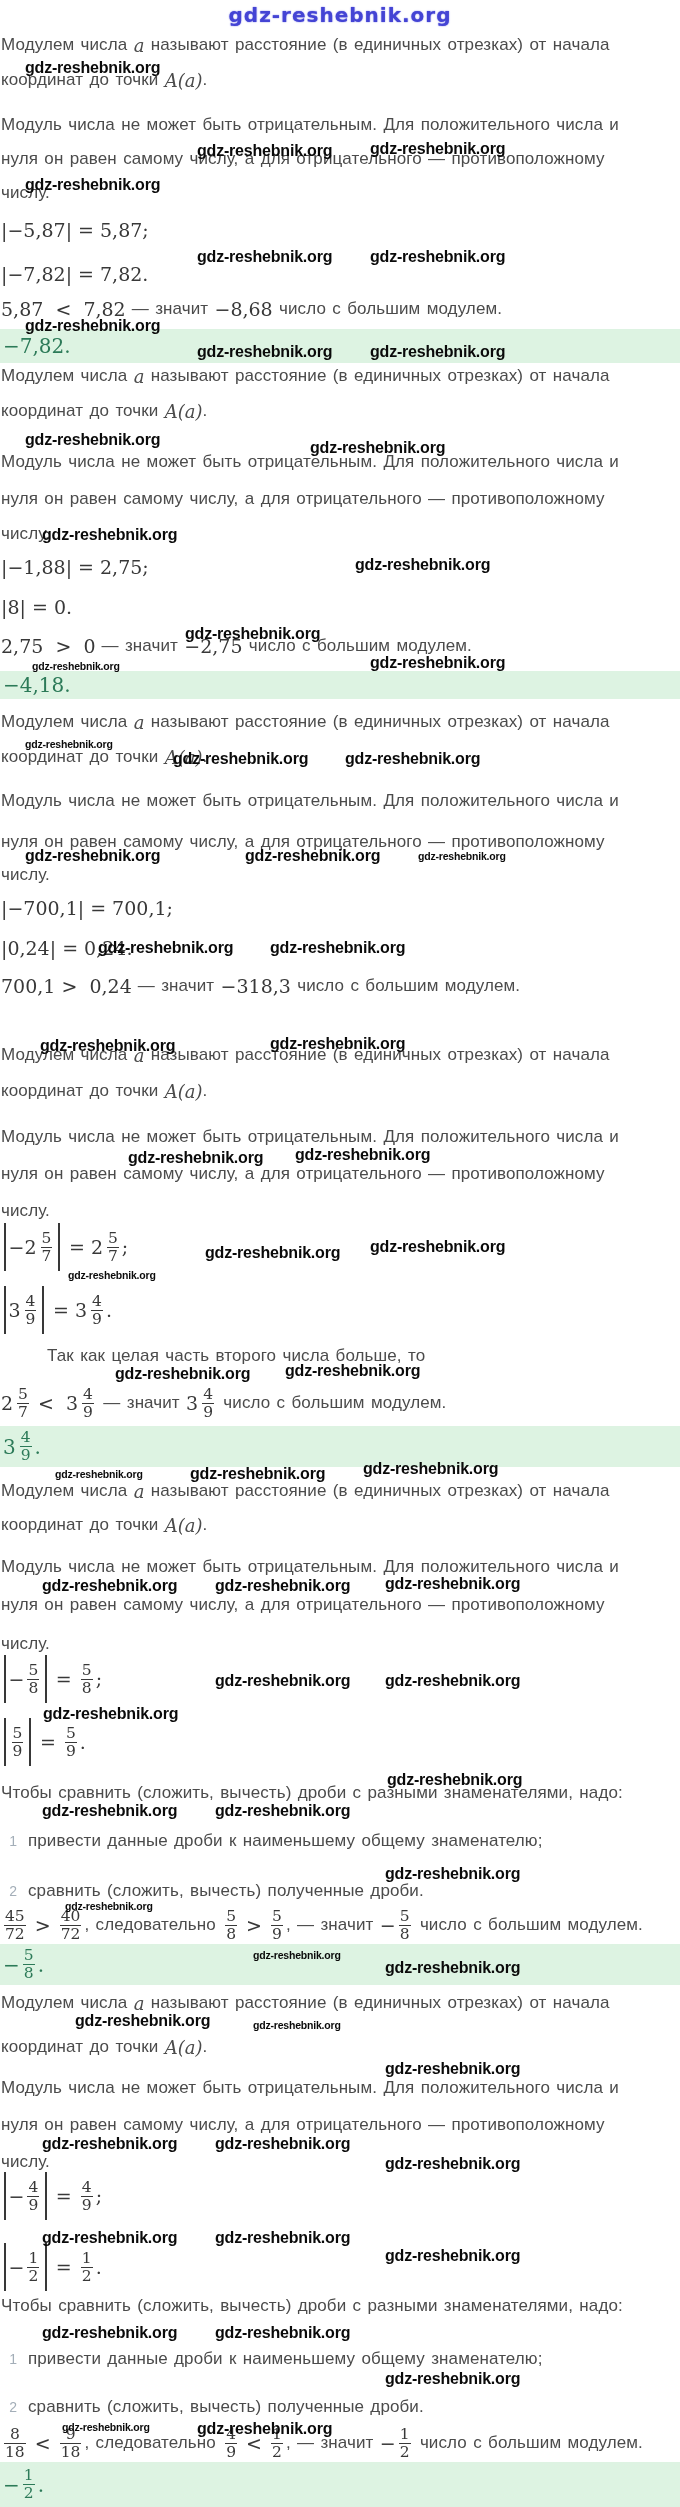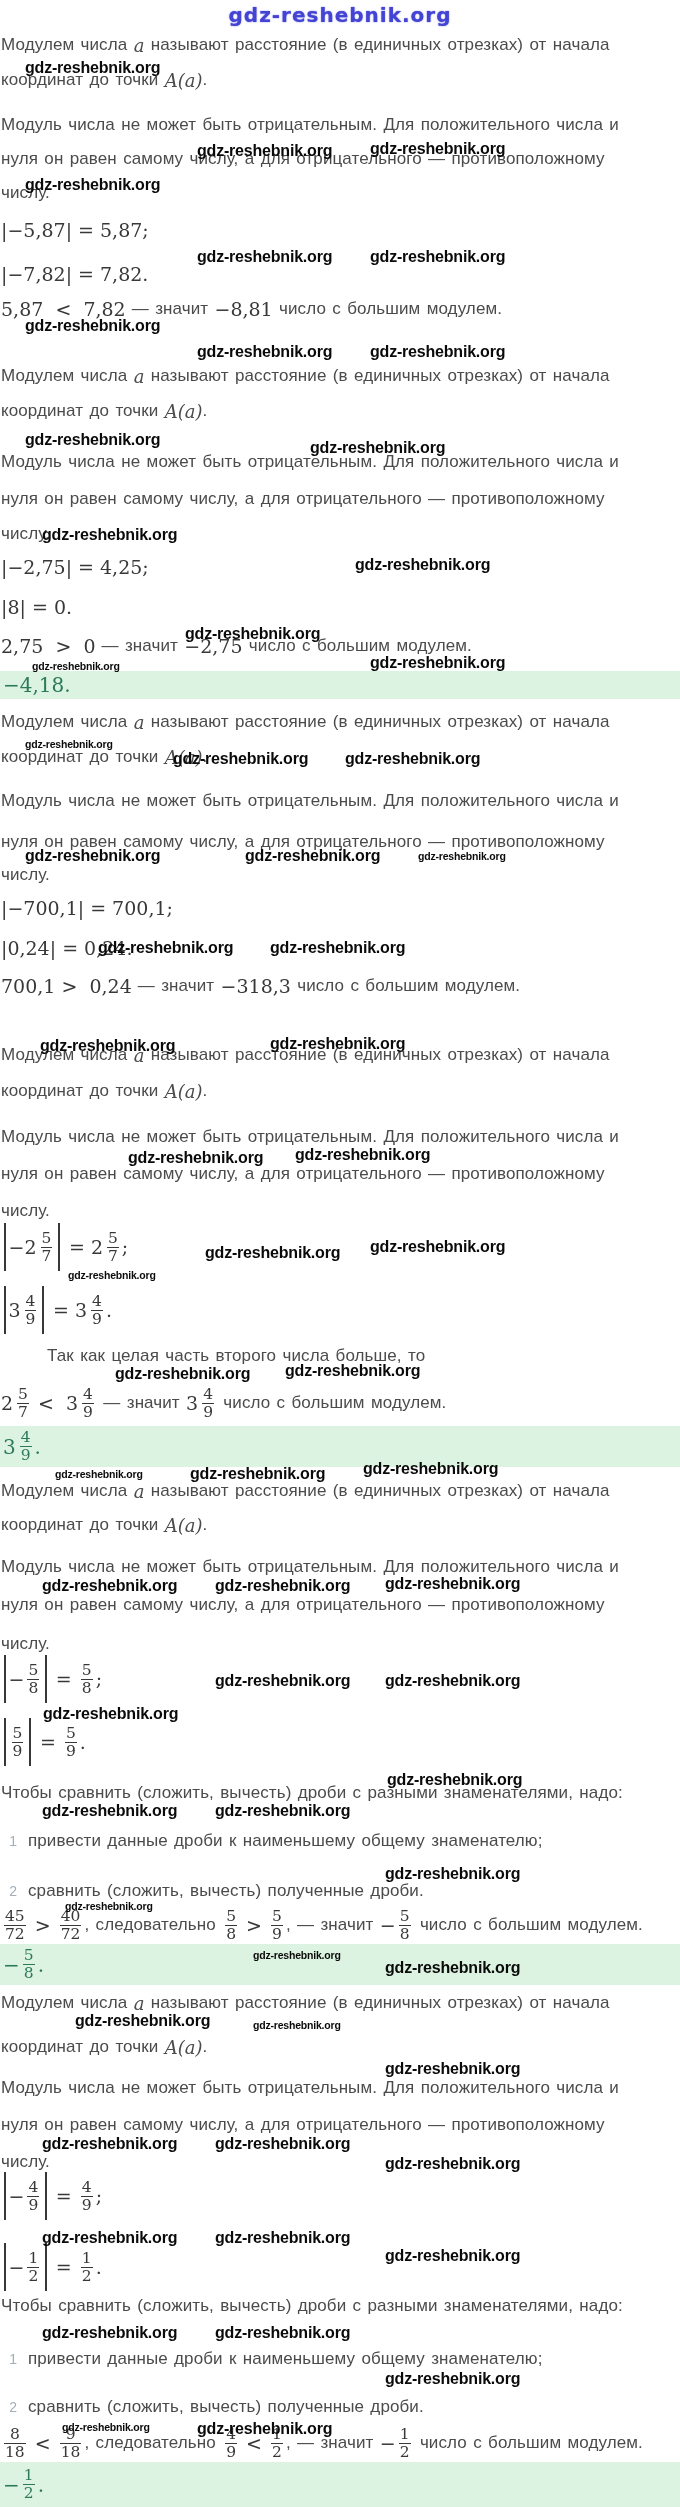--- a/index.html
+++ b/index.html
@@ -48,27 +48,28 @@
 
 <div id="doc">
   <div id="logo">gdz-reshebnik.org</div>
 <div class="line l-body" style="top: 36px;"><span class="s">Модулем числа </span><span class="mi">a</span><span class="s"> называют расстояние (в единичных отрезках) от начала</span></div>
     <div class="line l-body" style="top: 71px;"><span class="s">координат до точки </span><span class="mi">A(a)</span><span class="s">.</span></div>
     <div class="line l-body" style="top: 116px;"><span class="s">Модуль числа не может быть отрицательным. Для положительного числа и</span></div>
     <div class="line l-body" style="top: 150px;"><span class="s">нуля он равен самому числу, а для отрицательного — противоположному</span></div>
     <div class="line l-body" style="top: 184px;"><span class="s">числу.</span></div>
     <div class="line l-math" style="top: 219px;"><span class="m">|−5,87| = 5,87;</span></div>
     <div class="line l-math" style="top: 263px;"><span class="m">|−7,82| = 7,82.</span></div>
-    <div class="line l-math" style="top: 298px;"><span class="m">5,87  &lt;  7,82 </span><span class="s">— значит </span><span class="m">−8,81</span><span class="s"> число с большим модулем.</span></div>
+    <div class="line l-math" style="top: 298px;"><span class="m">5,87  &lt;  7,82 </span><span class="s">— значит </span><span class="m">−8,68</span><span class="s"> число с большим модулем.</span></div>
+    <div class="line l-answer" style="top: 329px; height: 34px;"><span class="m">−7,82.</span></div>
     <div class="line l-body" style="top: 367px;"><span class="s">Модулем числа </span><span class="mi">a</span><span class="s"> называют расстояние (в единичных отрезках) от начала</span></div>
     <div class="line l-body" style="top: 402px;"><span class="s">координат до точки </span><span class="mi">A(a)</span><span class="s">.</span></div>
     <div class="line l-body" style="top: 453px;"><span class="s">Модуль числа не может быть отрицательным. Для положительного числа и</span></div>
     <div class="line l-body" style="top: 490px;"><span class="s">нуля он равен самому числу, а для отрицательного — противоположному</span></div>
     <div class="line l-body" style="top: 525px;"><span class="s">числу.</span></div>
-    <div class="line l-math" style="top: 556px;"><span class="m">|−2,75| = 4,25;</span></div>
+    <div class="line l-math" style="top: 556px;"><span class="m">|−1,88| = 2,75;</span></div>
     <div class="line l-math" style="top: 596px;"><span class="m">|8| = 0.</span></div>
     <div class="line l-math" style="top: 635px;"><span class="m">2,75  &gt;  0 </span><span class="s">— значит </span><span class="m">−2,75</span><span class="s"> число с большим модулем.</span></div>
     <div class="line l-answer" style="top: 671px; height: 28px;"><span class="m">−4,18.</span></div>
     <div class="line l-body" style="top: 713px;"><span class="s">Модулем числа </span><span class="mi">a</span><span class="s"> называют расстояние (в единичных отрезках) от начала</span></div>
     <div class="line l-body" style="top: 748px;"><span class="s">координат до точки </span><span class="mi">A(a)</span><span class="s">.</span></div>
     <div class="line l-body" style="top: 792px;"><span class="s">Модуль числа не может быть отрицательным. Для положительного числа и</span></div>
     <div class="line l-body" style="top: 833px;"><span class="s">нуля он равен самому числу, а для отрицательного — противоположному</span></div>
     <div class="line l-body" style="top: 866px;"><span class="s">числу.</span></div>
     <div class="line l-math" style="top: 897px;"><span class="m">|−700,1| = 700,1;</span></div>
     <div class="line l-math" style="top: 937px;"><span class="m">|0,24| = 0,24.</span></div>

